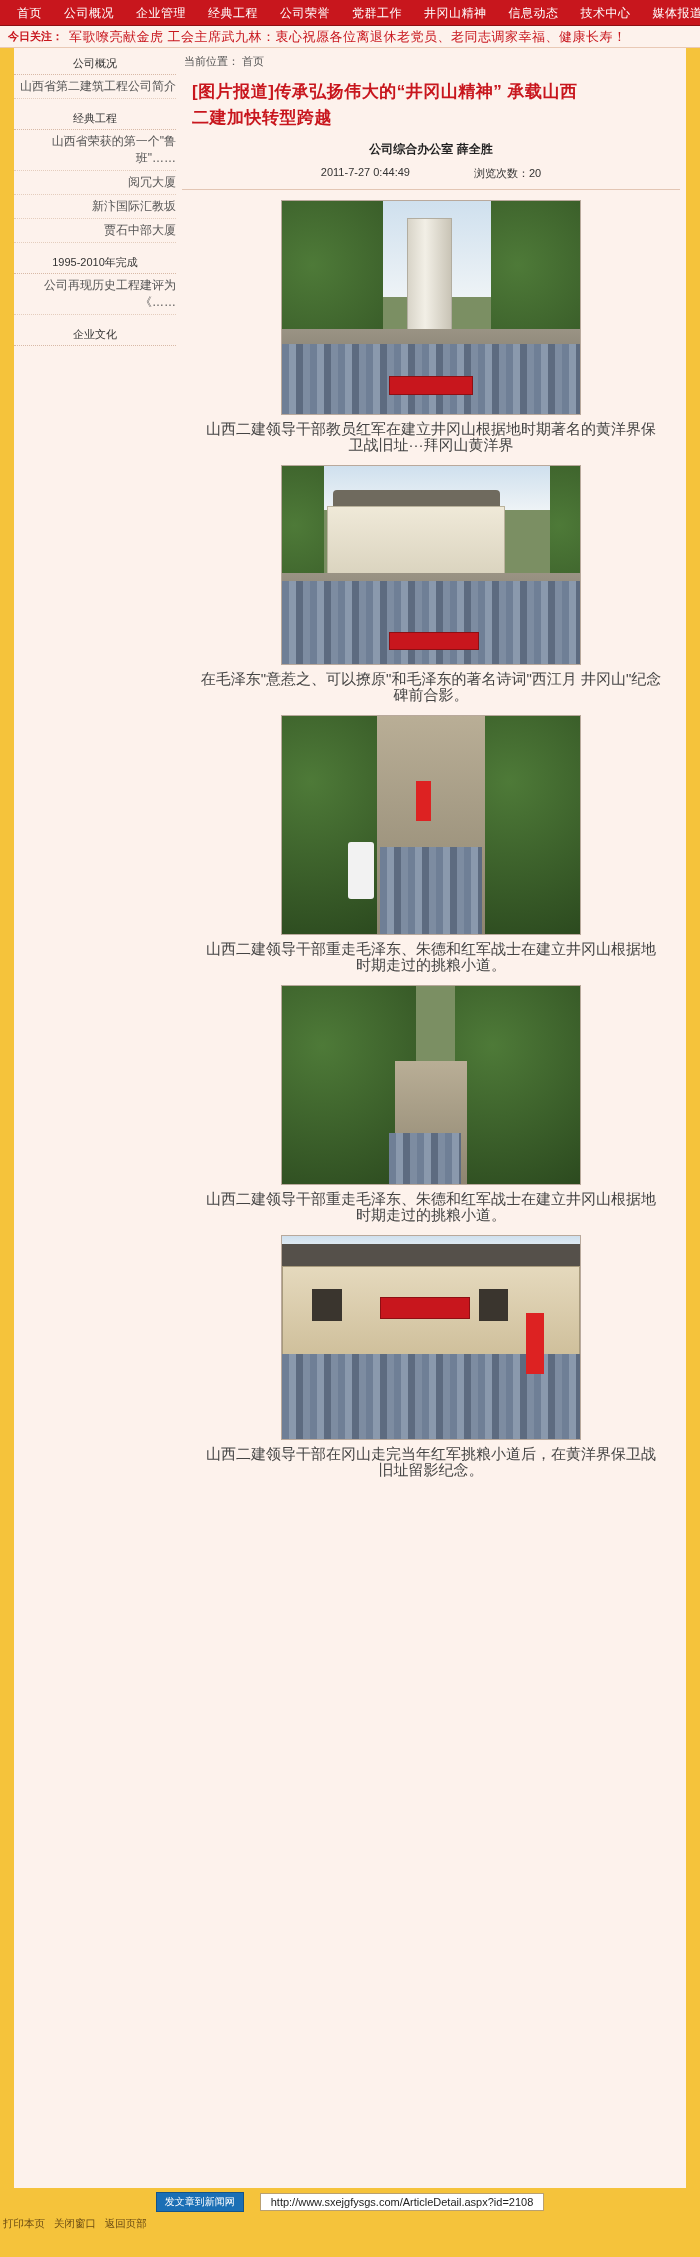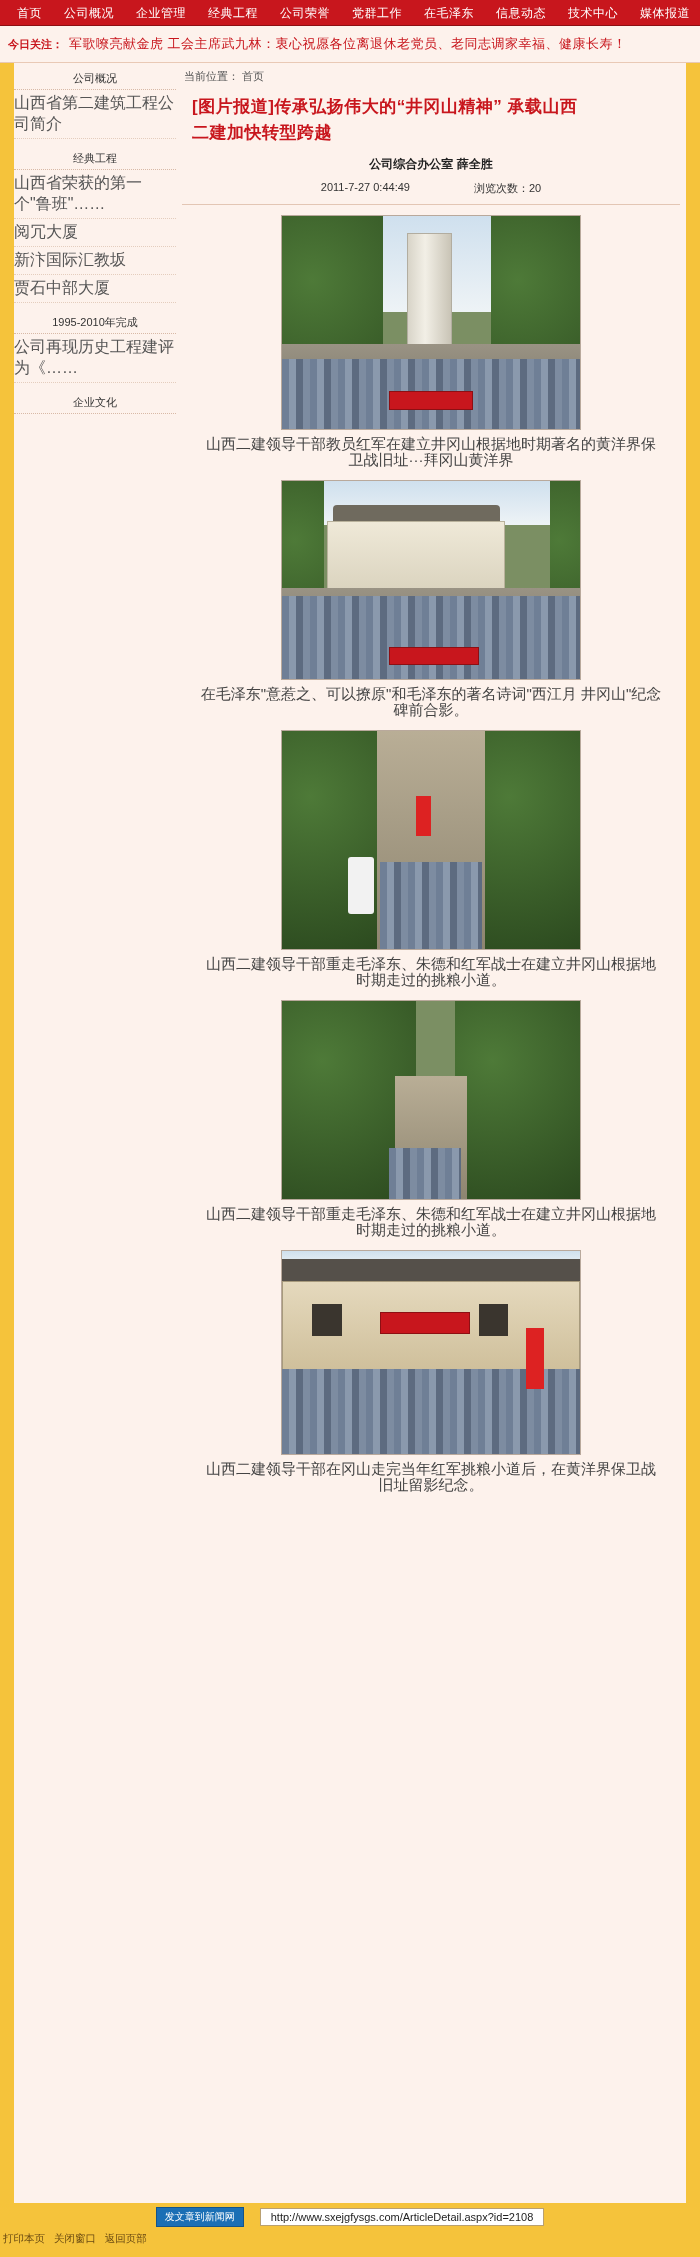--- a/index.html
+++ b/index.html
@@ -36,21 +36,21 @@
     line-height: 26px;
     white-space: nowrap;
     cursor: pointer;
     letter-spacing: 0.5px;
   }
 
   
   .notice-bar {
     background: #FDF2EC;
     border-bottom: 1px solid #e9c9b5;
-    height: 37px;
+    height: 22px;
     display: flex;
     align-items: center;
     padding: 0 8px;
     overflow: hidden;
   }
   .notice-label {
     color: #C8161D;
     font-weight: bold;
     font-size: 11px;
     white-space: nowrap;
@@ -79,22 +79,22 @@
   }
   .side-head {
     text-align: center;
     font-size: 11px;
     color: #333;
     padding: 4px 0 3px 0;
     border-bottom: 1px dotted #d8b9a6;
     cursor: pointer;
   }
   .side-sub {
-    text-align: left;
-    font-size: 16px;
+    text-align: right;
+    font-size: 12px;
     color: #555;
     padding: 3px 0;
     border-bottom: 1px dotted #e4cdbd;
     cursor: pointer;
   }
   .side-gap { height: 8px; }
 
   .main {
     flex: 1 1 auto;
     background: #FDF2EC;
@@ -255,21 +255,21 @@
 
 <div class="page">
 
   <div class="nav-bar">
     <div class="nav-item">首页</div>
     <div class="nav-item">公司概况</div>
     <div class="nav-item">企业管理</div>
     <div class="nav-item">经典工程</div>
     <div class="nav-item">公司荣誉</div>
     <div class="nav-item">党群工作</div>
-    <div class="nav-item">在毛泽东</div>
+    <div class="nav-item">井冈山精神</div>
     <div class="nav-item">信息动态</div>
     <div class="nav-item">技术中心</div>
     <div class="nav-item">媒体报道</div>
 
   </div>
 
   <div class="notice-bar">
     <span class="notice-label">今日关注：</span>
     <span class="notice-text">军歌嘹亮献金虎 工会主席武九林：衷心祝愿各位离退休老党员、老同志调家幸福、健康长寿！</span>
   </div>

